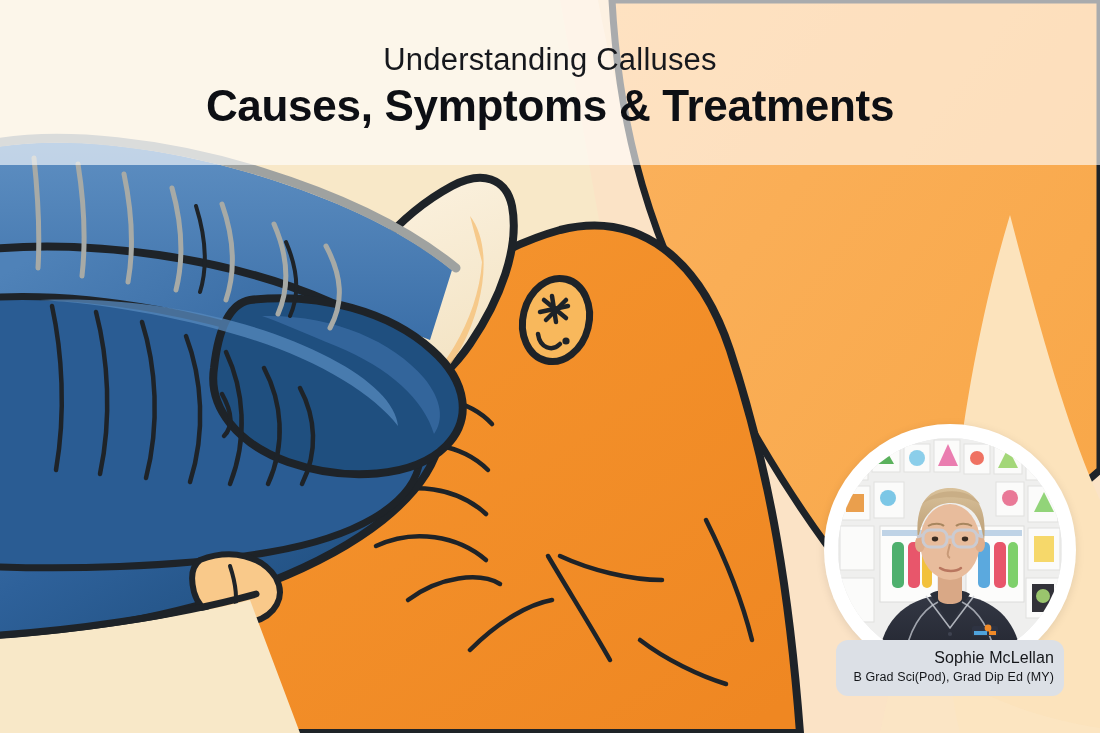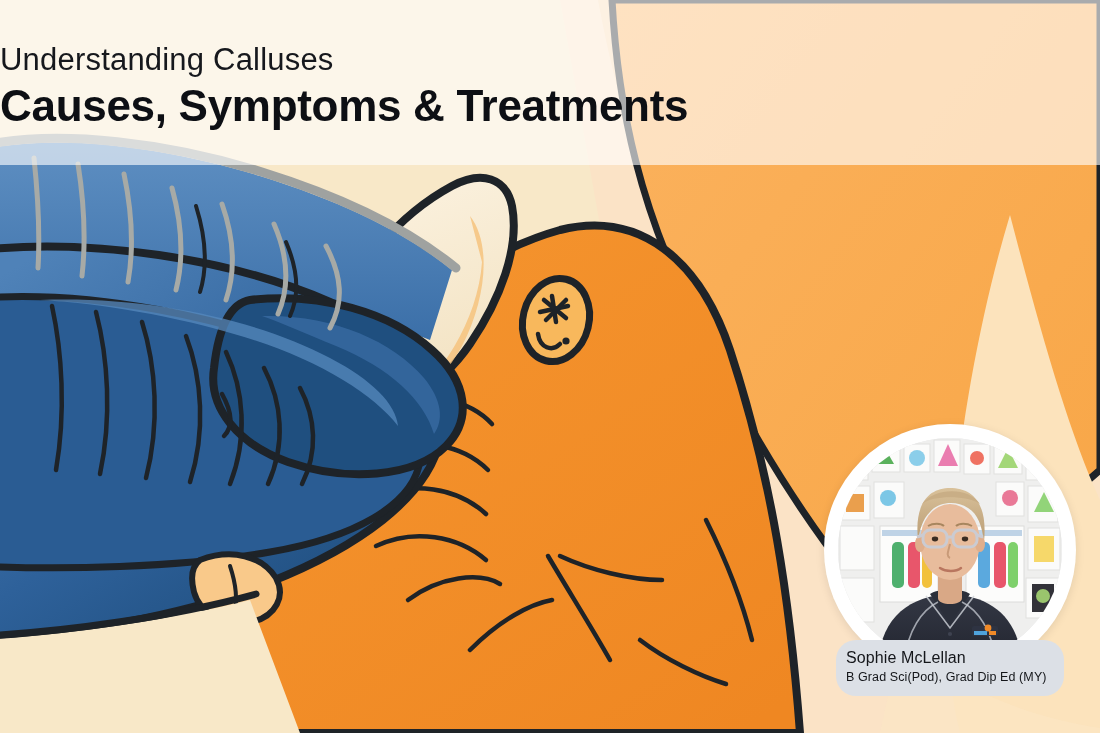--- a/index.html
+++ b/index.html
@@ -14,21 +14,21 @@
 
   
   #top-wash{
     position:absolute;left:0;top:0;width:1100px;height:165px;
     background:rgba(255,255,255,.62);pointer-events:none;
   }
 
   
   #title-block{
     position:absolute;left:0;top:44px;width:1100px;
-    text-align:left;pointer-events:none;
+    text-align:center;pointer-events:none;
   }
   #eyebrow{
     font-size:31px;font-weight:300;letter-spacing:.2px;
     color:#16181d;line-height:1;margin:0 0 8px 0;
   }
   #headline{
     font-size:44px;font-weight:700;letter-spacing:-.3px;
     color:#0d0f14;line-height:1.05;margin:0;
   }
 
@@ -41,22 +41,22 @@
     border-radius:50%;background:#ffffff;
     box-shadow:0 2px 10px rgba(0,0,0,.10);
   }
   #avatar-clip{
     position:absolute;left:14px;top:14px;width:224px;height:224px;
     border-radius:50%;overflow:hidden;background:#e9e9ea;
   }
   #avatar-clip svg{display:block;width:224px;height:224px;}
   #name-plate{
     position:absolute;left:12px;top:216px;width:228px;
-    background:#DCE0E6;border-radius:20px;
-    padding:9px 10px 11px 10px;text-align:left;
+    background:#DCE0E6;border-radius:12px;
+    padding:9px 10px 11px 10px;text-align:right;
   }
   #presenter-name{
     font-size:16px;font-weight:400;color:#14161a;line-height:1.15;
     letter-spacing:.1px;
   }
   #presenter-creds{
     font-size:12.5px;font-weight:400;color:#14161a;line-height:1.2;
     margin-top:3px;letter-spacing:.1px;
   }
 </style>

